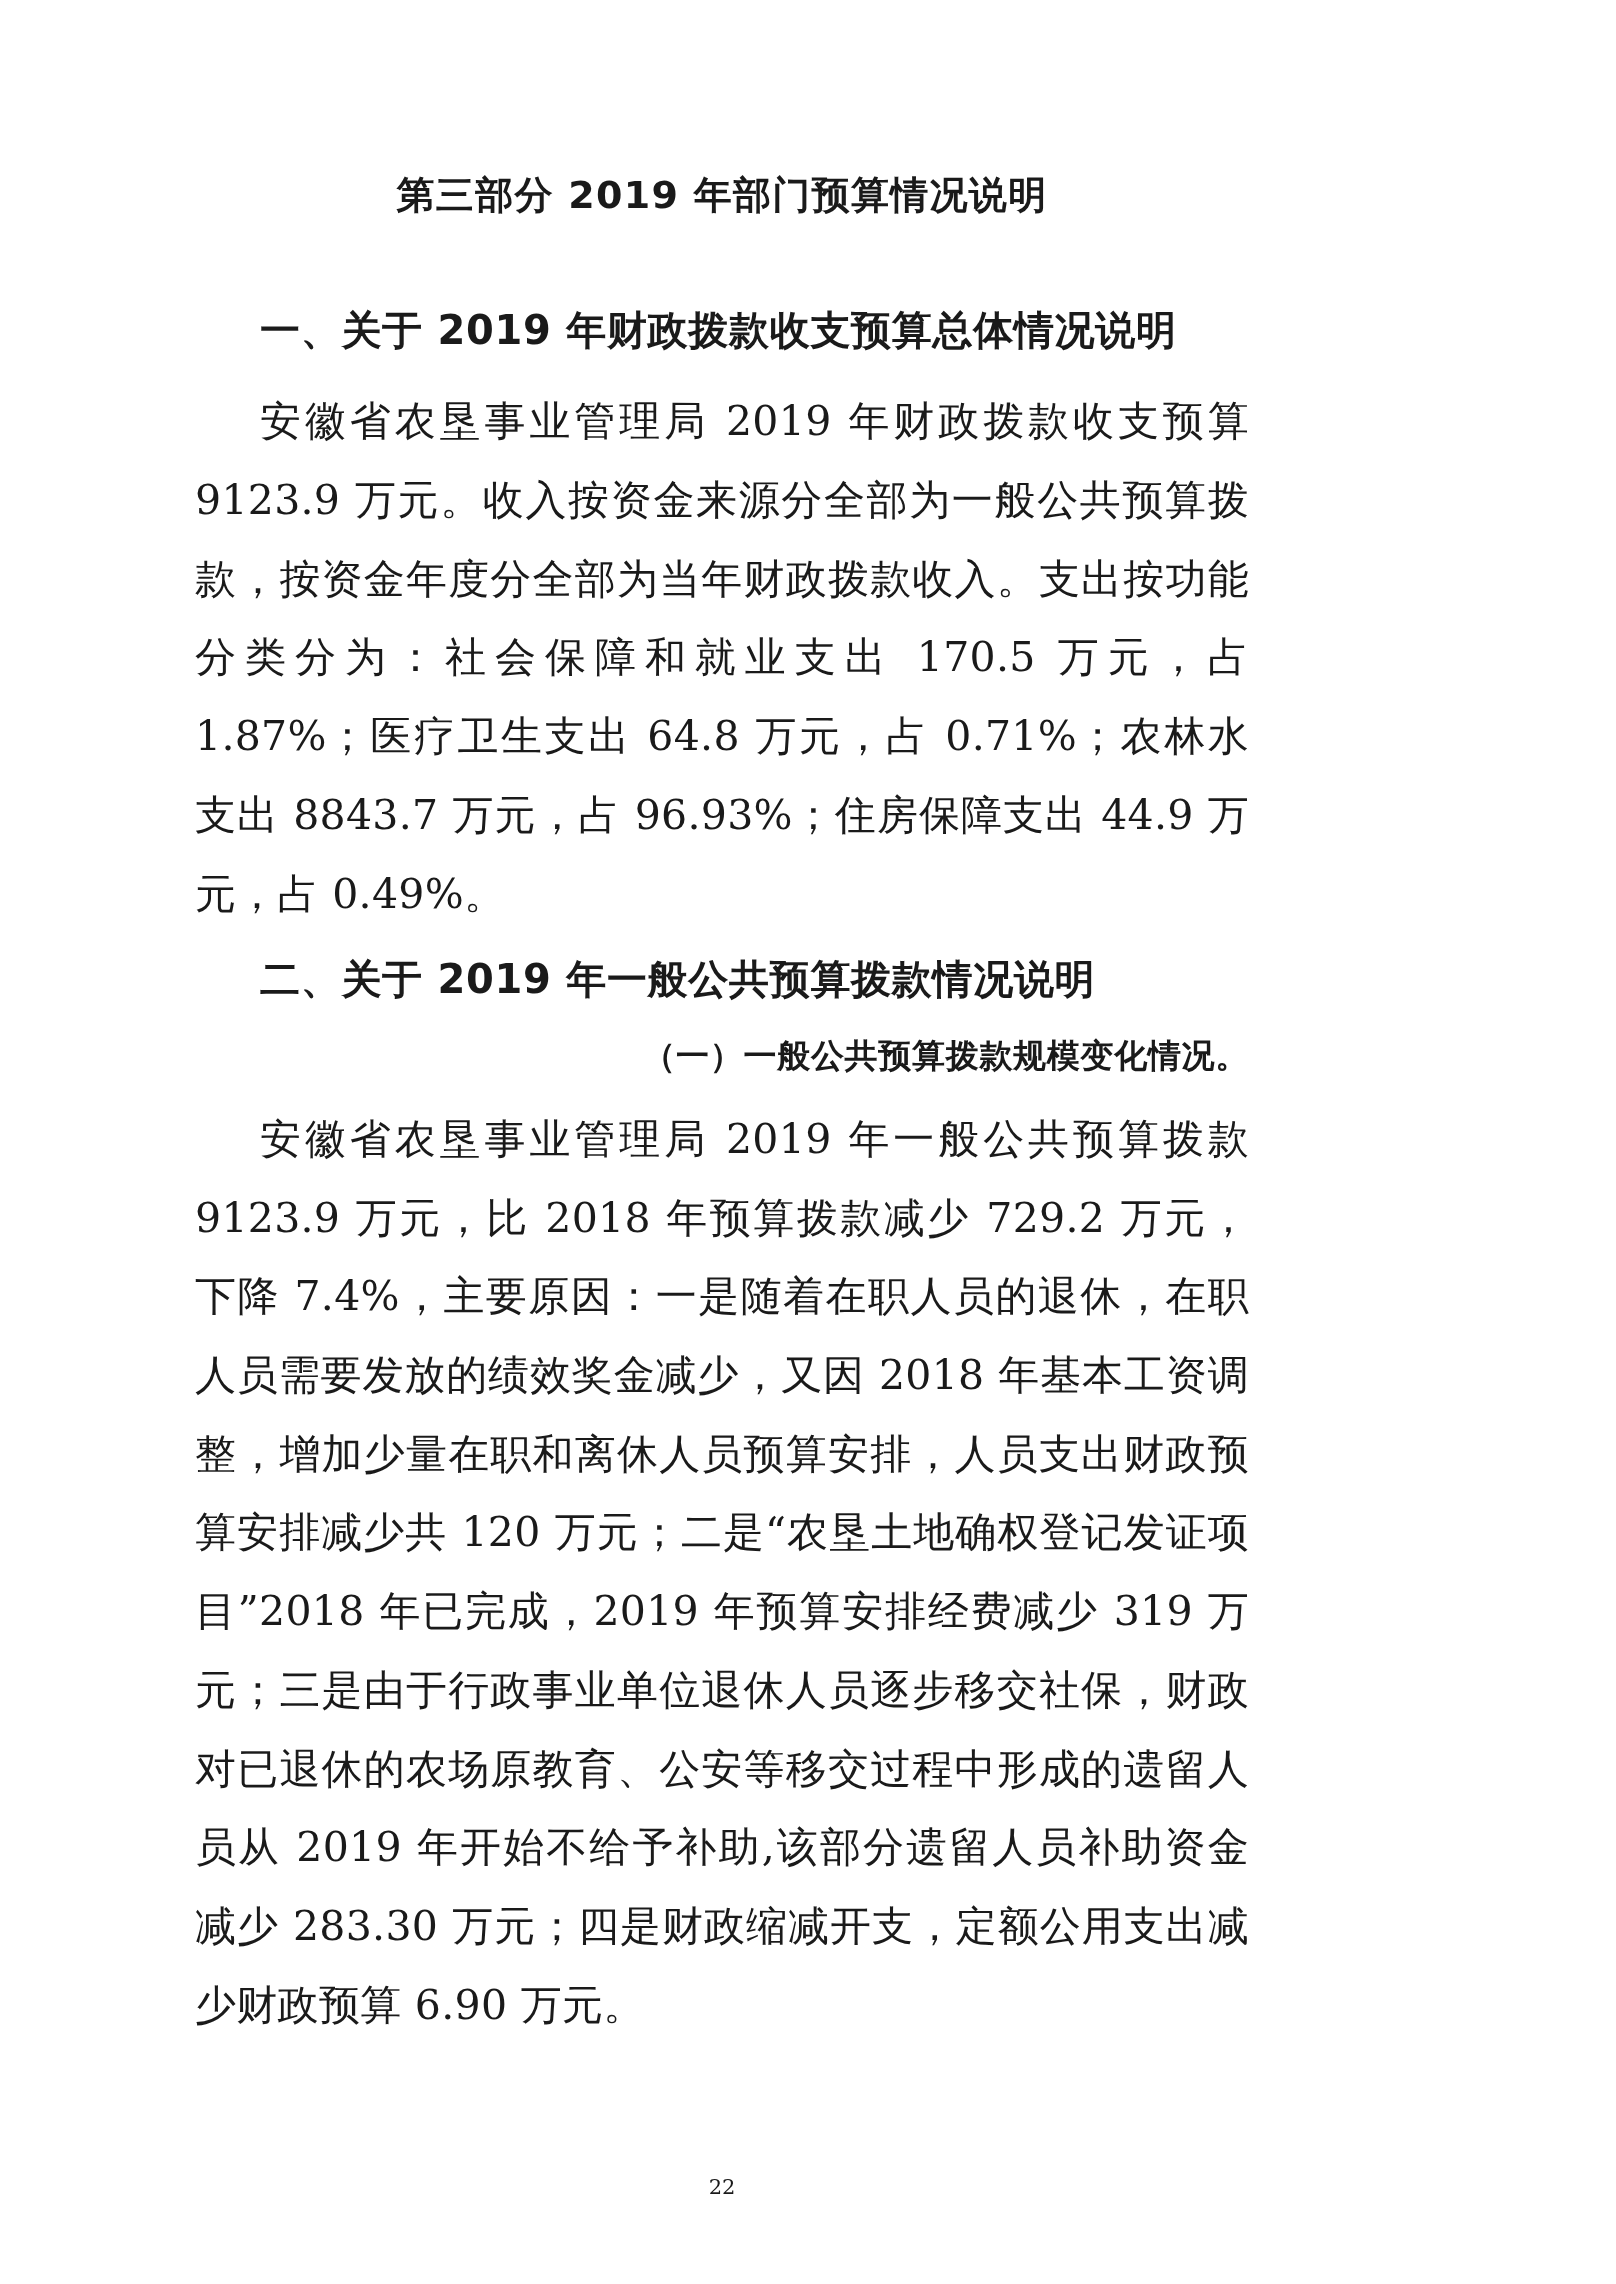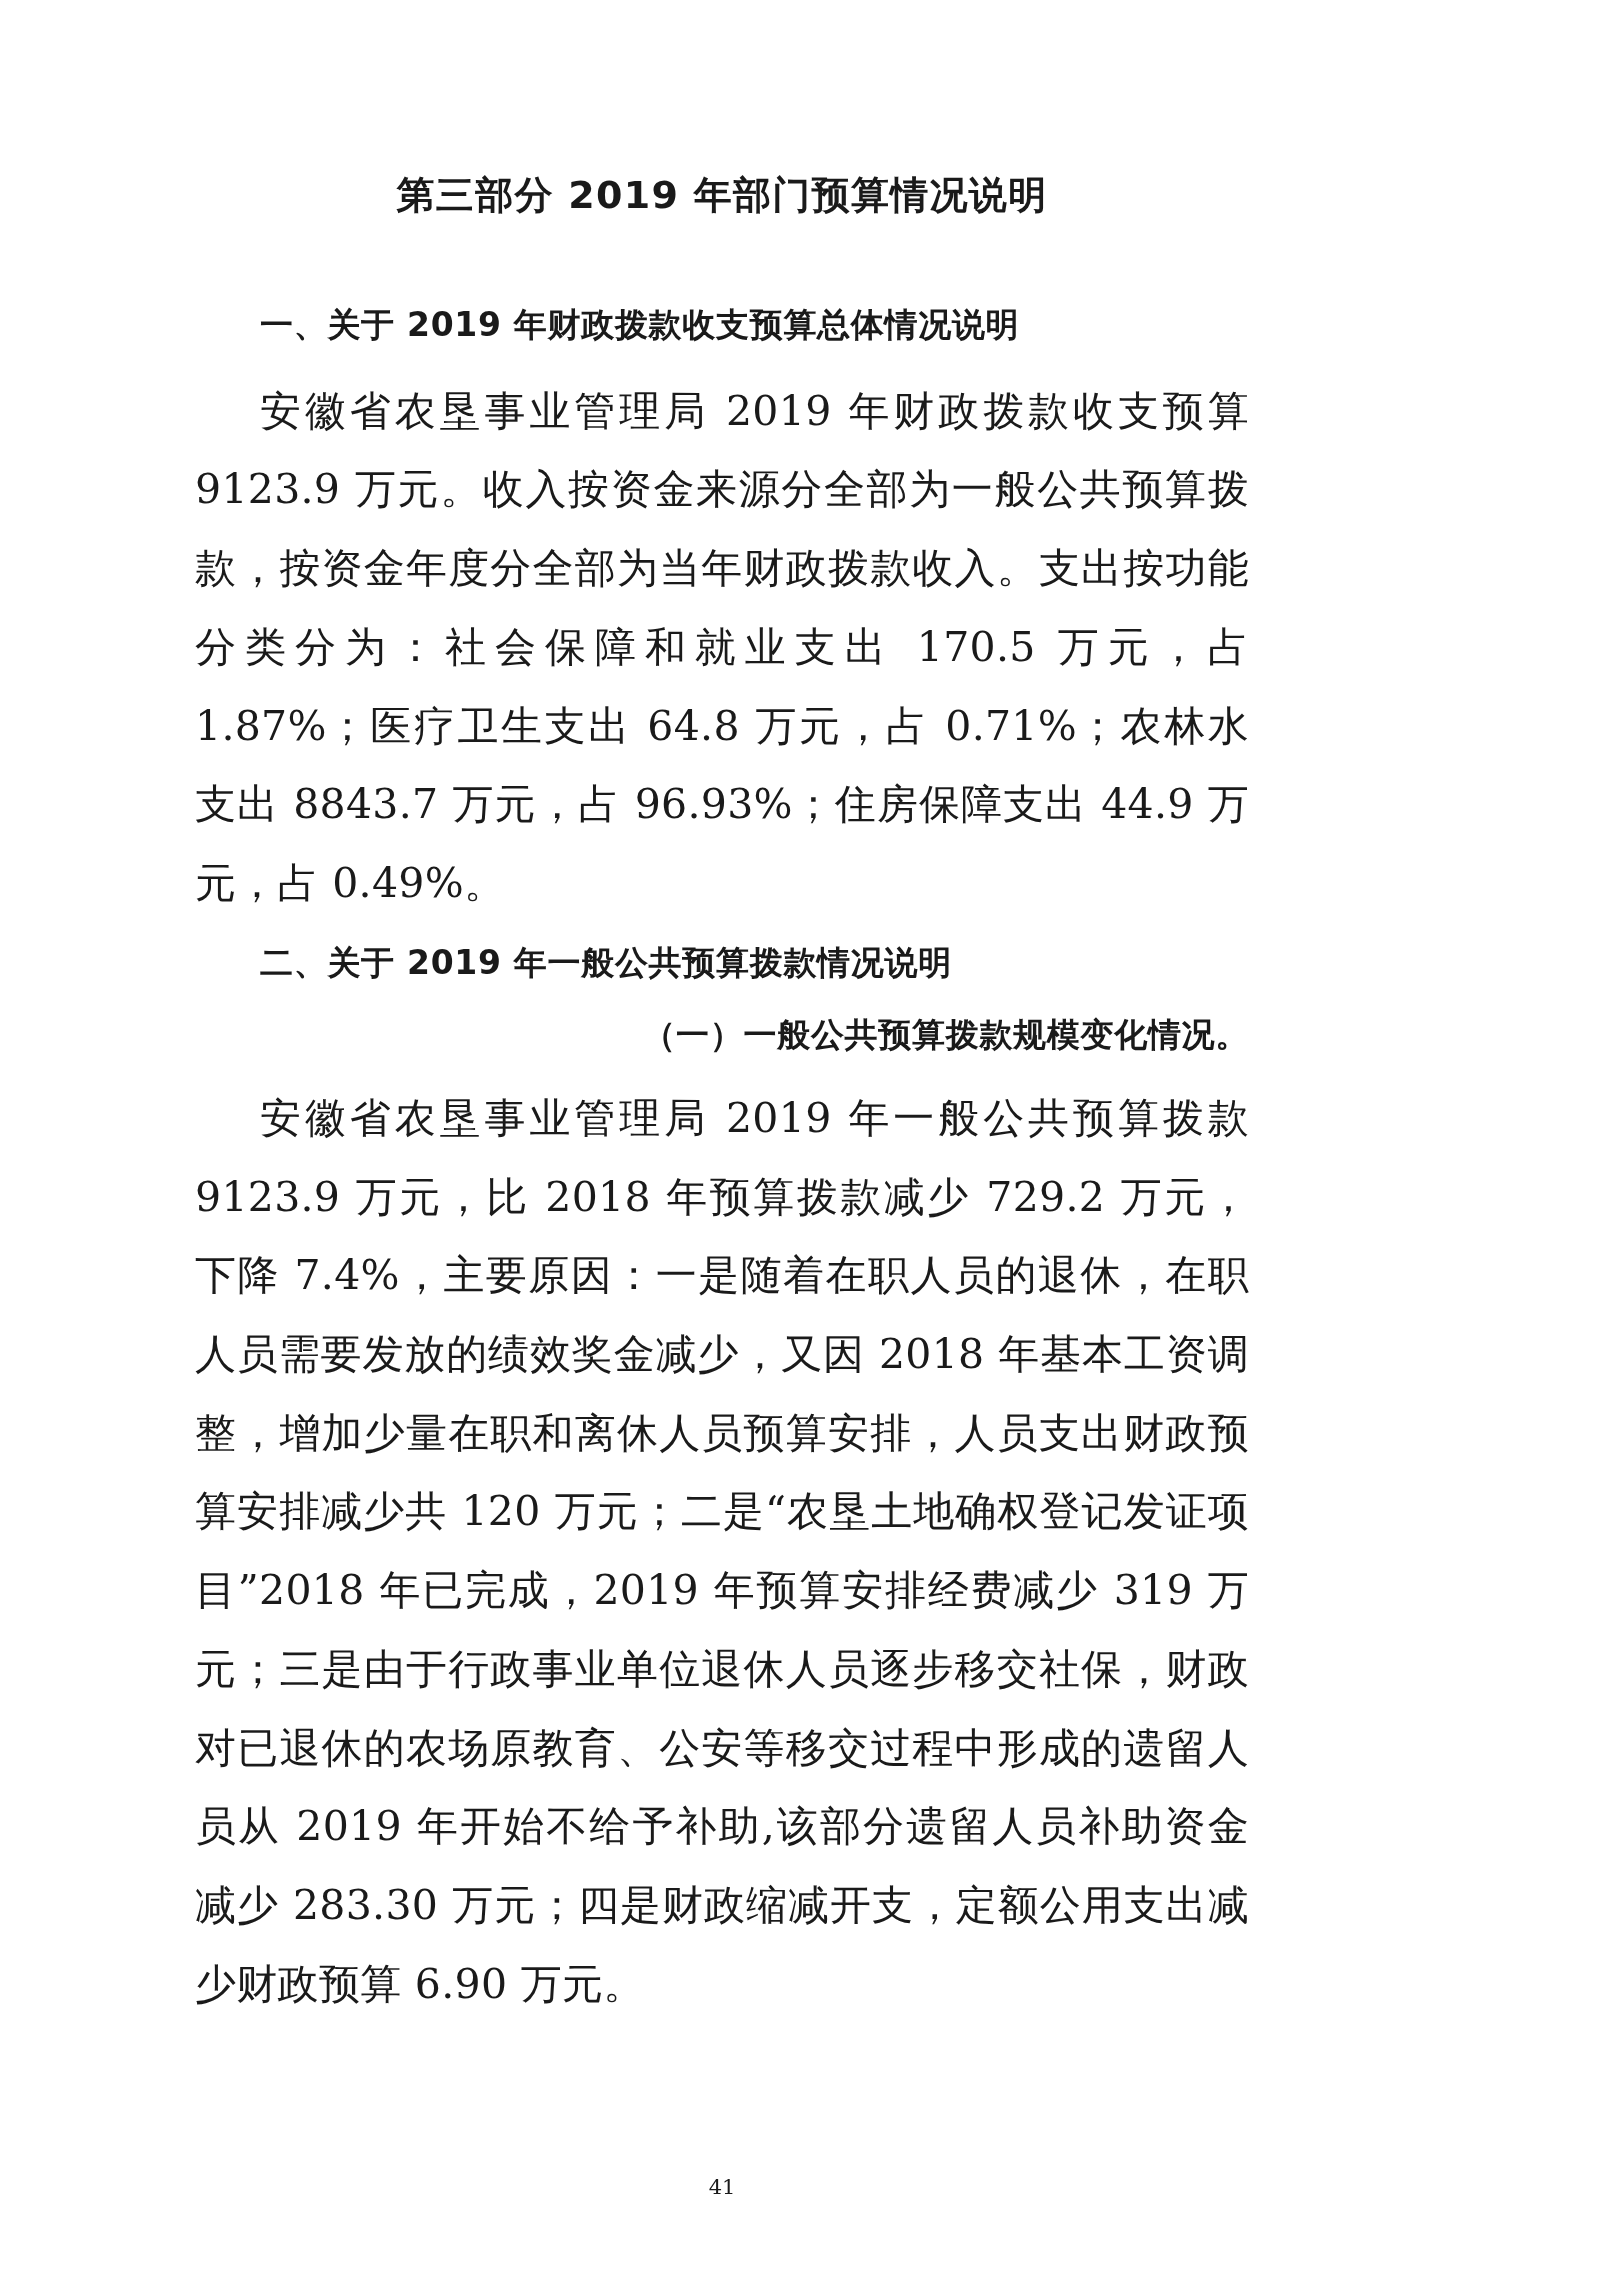--- a/index.html
+++ b/index.html
@@ -26,21 +26,21 @@
     font-weight: bold;
     font-size: 38px;
     letter-spacing: 1.3px;
     text-align: center;
     margin: 0 0 78px 0;
     line-height: 1.4;
   }
   .heading-1 {
     font-family: "DejaVu Sans", "Liberation Sans", sans-serif;
     font-weight: bold;
-    font-size: 33px;
+    font-size: 40px;
     letter-spacing: 0.7px;
     margin: 0 0 22px 0;
     padding-left: 65px;
     line-height: 1.5;
   }
   .heading-2 {
     font-family: "DejaVu Serif", "Liberation Serif", serif;
     font-weight: bold;
     font-size: 33px;
     letter-spacing: 0.7px;
@@ -80,16 +80,16 @@
 
   <p class="para">安徽省农垦事业管理局 2019 年财政拨款收支预算 9123.9 万元。收入按资金来源分全部为一般公共预算拨款，按资金年度分全部为当年财政拨款收入。支出按功能分类分为：社会保障和就业支出 170.5 万元，占 1.87%；医疗卫生支出 64.8 万元，占 0.71%；农林水支出 8843.7 万元，占 96.93%；住房保障支出 44.9 万元，占 0.49%。</p>
 
   <h2 class="heading-1">二、关于 2019 年一般公共预算拨款情况说明</h2>
 
   <h3 class="heading-2">（一）一般公共预算拨款规模变化情况。</h3>
 
   <p class="para">安徽省农垦事业管理局 2019 年一般公共预算拨款 9123.9 万元，比 2018 年预算拨款减少 729.2 万元，下降 7.4%，主要原因：一是随着在职人员的退休，在职人员需要发放的绩效奖金减少，又因 2018 年基本工资调整，增加少量在职和离休人员预算安排，人员支出财政预算安排减少共 120 万元；二是“农垦土地确权登记发证项目”2018 年已完成，2019 年预算安排经费减少 319 万元；三是由于行政事业单位退休人员逐步移交社保，财政对已退休的农场原教育、公安等移交过程中形成的遗留人员从 2019 年开始不给予补助,该部分遗留人员补助资金减少 283.30 万元；四是财政缩减开支，定额公用支出减少财政预算 6.90 万元。</p>
 
 
-  <div class="page-number">41</div>
+  <div class="page-number">22</div>
 
 </div>
 
 
 </body></html>

